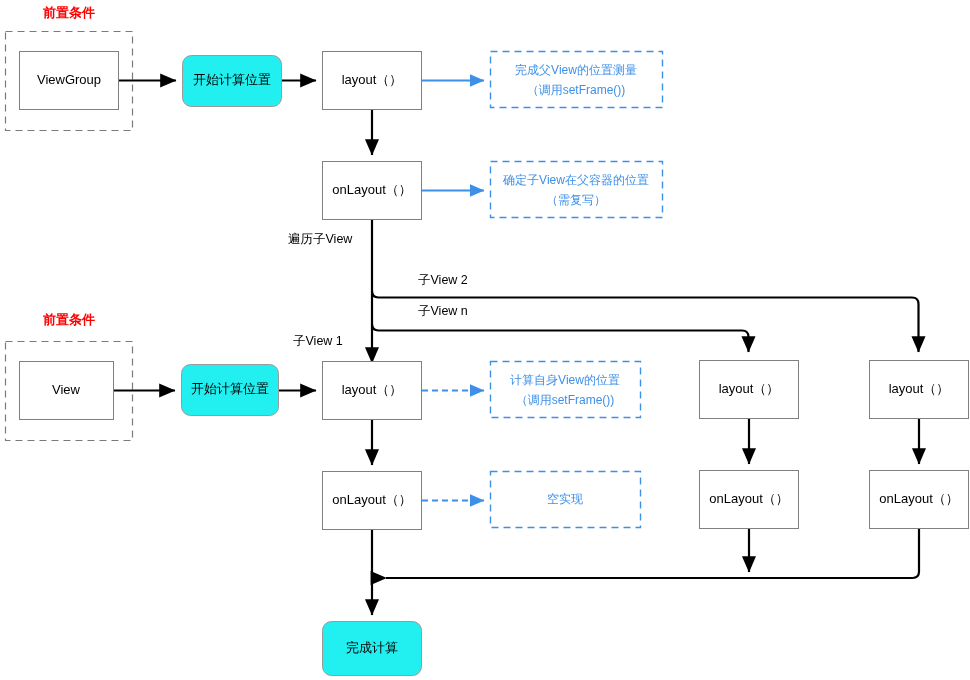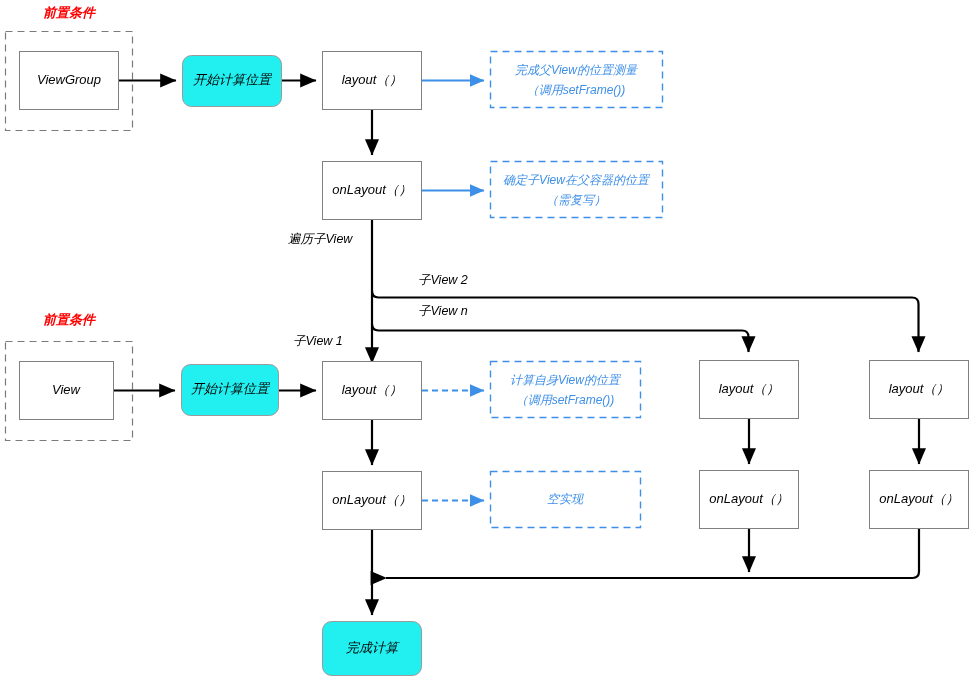--- a/index.html
+++ b/index.html
@@ -10,21 +10,20 @@
   body {
     width: 970px;
     height: 680px;
     font-family: "Liberation Sans", "DejaVu Sans", sans-serif;
     overflow: hidden;
   }
   #diagram-root {
     position: relative;
     width: 970px;
     height: 557px;
-    font-style: italic;
   }
   svg.layer {
     position: absolute;
     top: 0;
     left: 0;
     width: 970px;
     height: 680px;
   }
   .node-text {
     font-family: "Liberation Sans", "DejaVu Sans", sans-serif;

